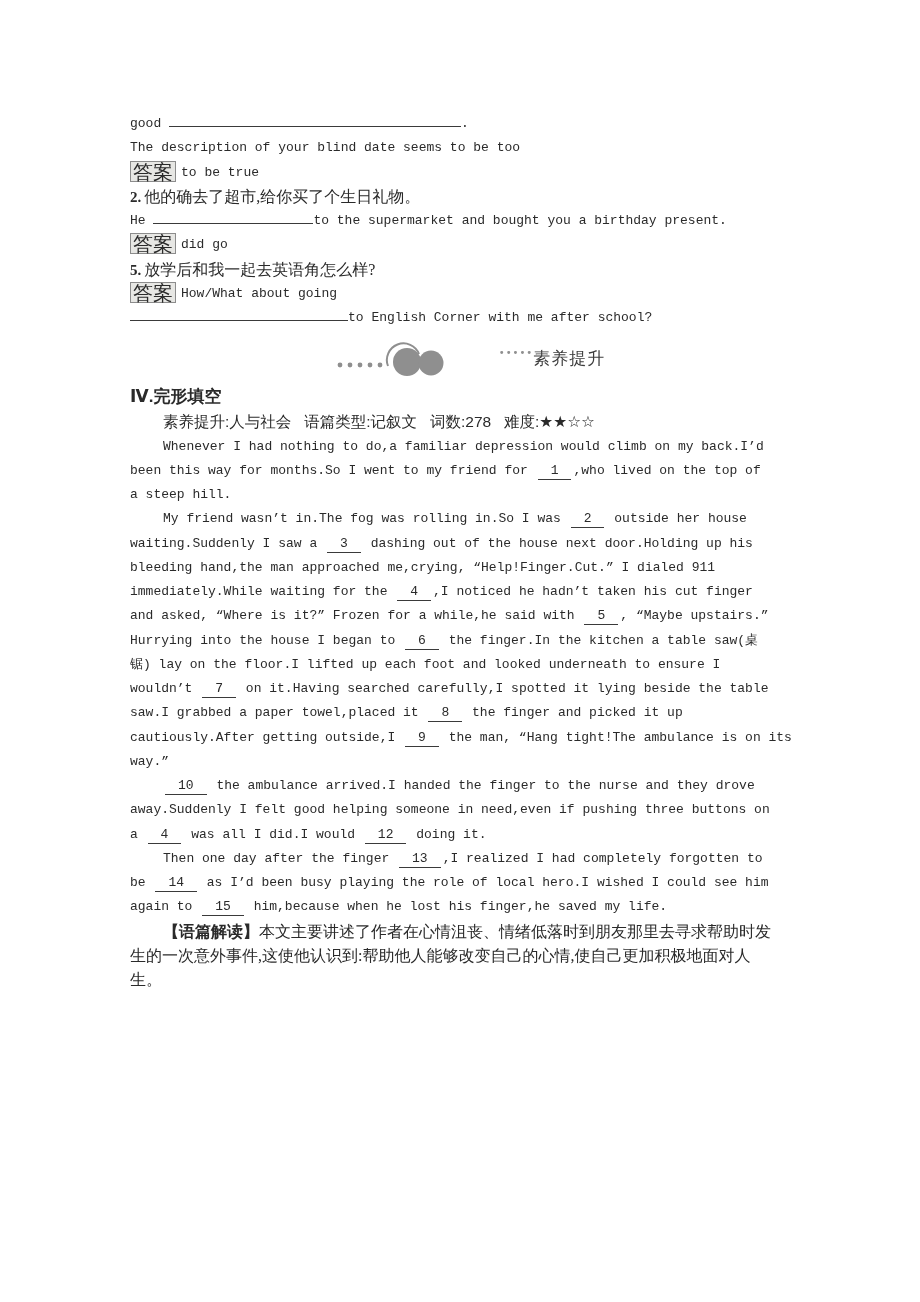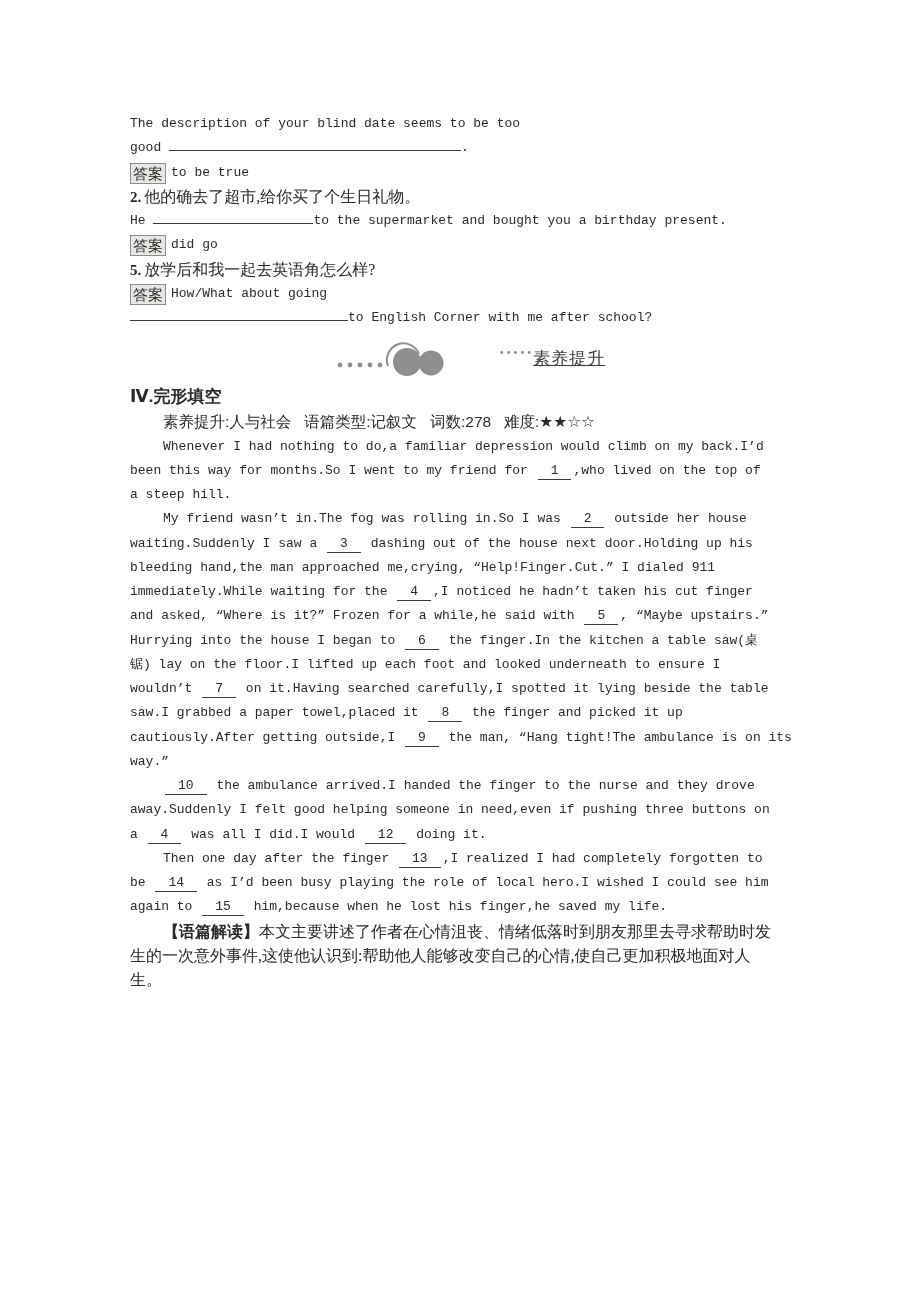--- a/index.html
+++ b/index.html
@@ -32,21 +32,21 @@
     display:inline-block;
     border-bottom:1px solid #3a3a3a;
     padding:0 13px;
     margin:0 2px;
     height:17px;
     line-height:17px;
     vertical-align:baseline;
   }
   .ans-box{
     display:inline-block;
-    font-size:15px;
+    font-size:20px;
     font-family:"Liberation Sans","DejaVu Sans",sans-serif;
     line-height:18px;
     background:#e7e7e4;
     border:1px solid #8c8c8c;
     padding:1px 2px 0 2px;
     margin-right:5px;
     vertical-align:-3px;
   }
   .divider{
     display:flex;
@@ -62,21 +62,20 @@
     letter-spacing:1px;
     display:inline-block;
     transform:translateY(-6px);
     font-family:"DejaVu Sans",sans-serif;
   }
   .divider-label{
     font-size:17px;
     color:#3c3c3c;
     letter-spacing:1px;
     font-family:"Liberation Sans","DejaVu Sans",sans-serif;
-    text-decoration:underline;
   }
   .section-heading{
     line-height:26px;
     font-size:17px;
     font-weight:bold;
     font-family:"Liberation Sans","DejaVu Sans",sans-serif;
   }
   .section-meta{
     line-height:24.25px;
     font-size:15.5px;
@@ -88,22 +87,22 @@
   .cn-line{ font-size:16px; line-height:24.25px; white-space:pre; font-family:Liberation Serif, serif; }
   .bold{ font-weight:bold; }
 </style>
 </head>
 <body>
 
 <div class="content">
 
   <div>
       <div>
+        <div class="line">good <span class="blank" style="width: 292px;"></span>.</div>
         <div class="line">The description of your blind date seems to be too</div>
-        <div class="line">good <span class="blank" style="width: 292px;"></span>.</div>
         <div class="line"><span class="ans-box">答案</span><span>to be true</span></div>
       </div>
       <div>
         <div class="cn-line"><span class="num">2.</span>他的确去了超市,给你买了个生日礼物。</div>
         <div class="line">He <span class="blank" style="width: 160px;"></span>to the supermarket and bought you a birthday present.</div>
         <div class="line"><span class="ans-box">答案</span><span>did go</span></div>
       </div>
       <div>
         <div class="cn-line"><span class="num">5.</span>放学后和我一起去英语角怎么样?</div>
         <div class="line"><span class="ans-box">答案</span><span>How/What about going</span></div>

